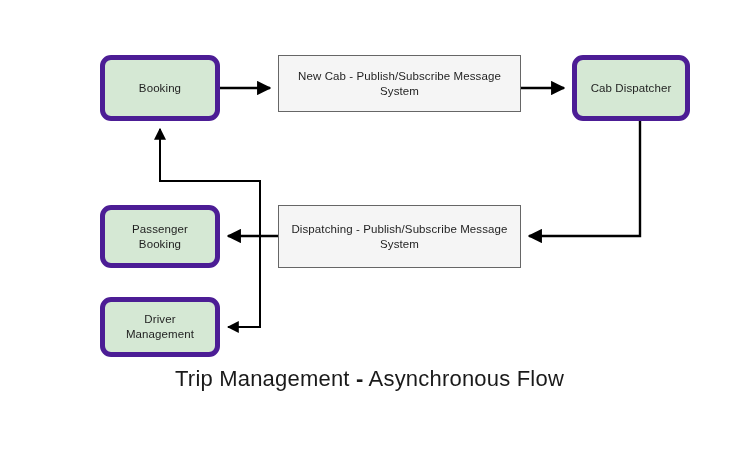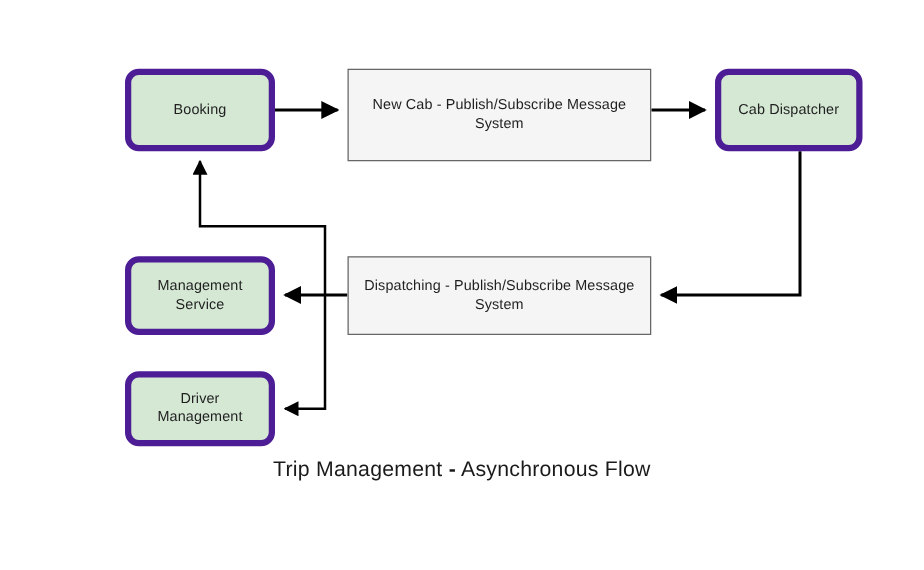--- a/index.html
+++ b/index.html
@@ -51,21 +51,21 @@
   .node-label {
     padding: 0 7px;
     display: block;
   }
   .diagram-title {
     position: absolute;
     left: 0;
     width: 739px;
     top: 366px;
     text-align: center;
-    font-size: 17px;
+    font-size: 22px;
     color: #1a1a1a;
     letter-spacing: 0.2px;
   }
   .title-sep {
     font-weight: bold;
   }
 </style>
 </head>
 <body>
 
@@ -88,30 +88,30 @@
 
     <path d="M 260 236 L 260 327 L 228 327" fill="none" stroke="#000000" stroke-width="2.0" marker-end="url(#arrowhead)"></path>
 
     <path d="M 260 236 L 260 181 L 160 181 L 160 129" fill="none" stroke="#000000" stroke-width="2.0" marker-end="url(#arrowhead)"></path>
   </svg>
 
   <div class="node-box node-green" style="left:100px; top:55px; width:120px; height:66px;">
     <span class="node-label">Booking</span>
   </div>
 
-  <div class="node-box node-gray" style="left:278px; top:55px; width:243px; height:74px;">
+  <div class="node-box node-gray" style="left:278px; top:55px; width:243px; height:57px;">
     <span class="node-label">New Cab - Publish/Subscribe Message System</span>
   </div>
 
   <div class="node-box node-green" style="left:572px; top:55px; width:118px; height:66px;">
     <span class="node-label">Cab Dispatcher</span>
   </div>
 
   <div class="node-box node-green" style="left:100px; top:205px; width:120px; height:63px;">
-    <span class="node-label">Management Service</span>
+    <span class="node-label">Passenger Booking</span>
   </div>
 
   <div class="node-box node-green" style="left:100px; top:297px; width:120px; height:60px;">
     <span class="node-label">Driver Management</span>
   </div>
 
   <div class="node-box node-gray" style="left:278px; top:205px; width:243px; height:63px;">
     <span class="node-label">Dispatching - Publish/Subscribe Message System</span>
   </div>
 

